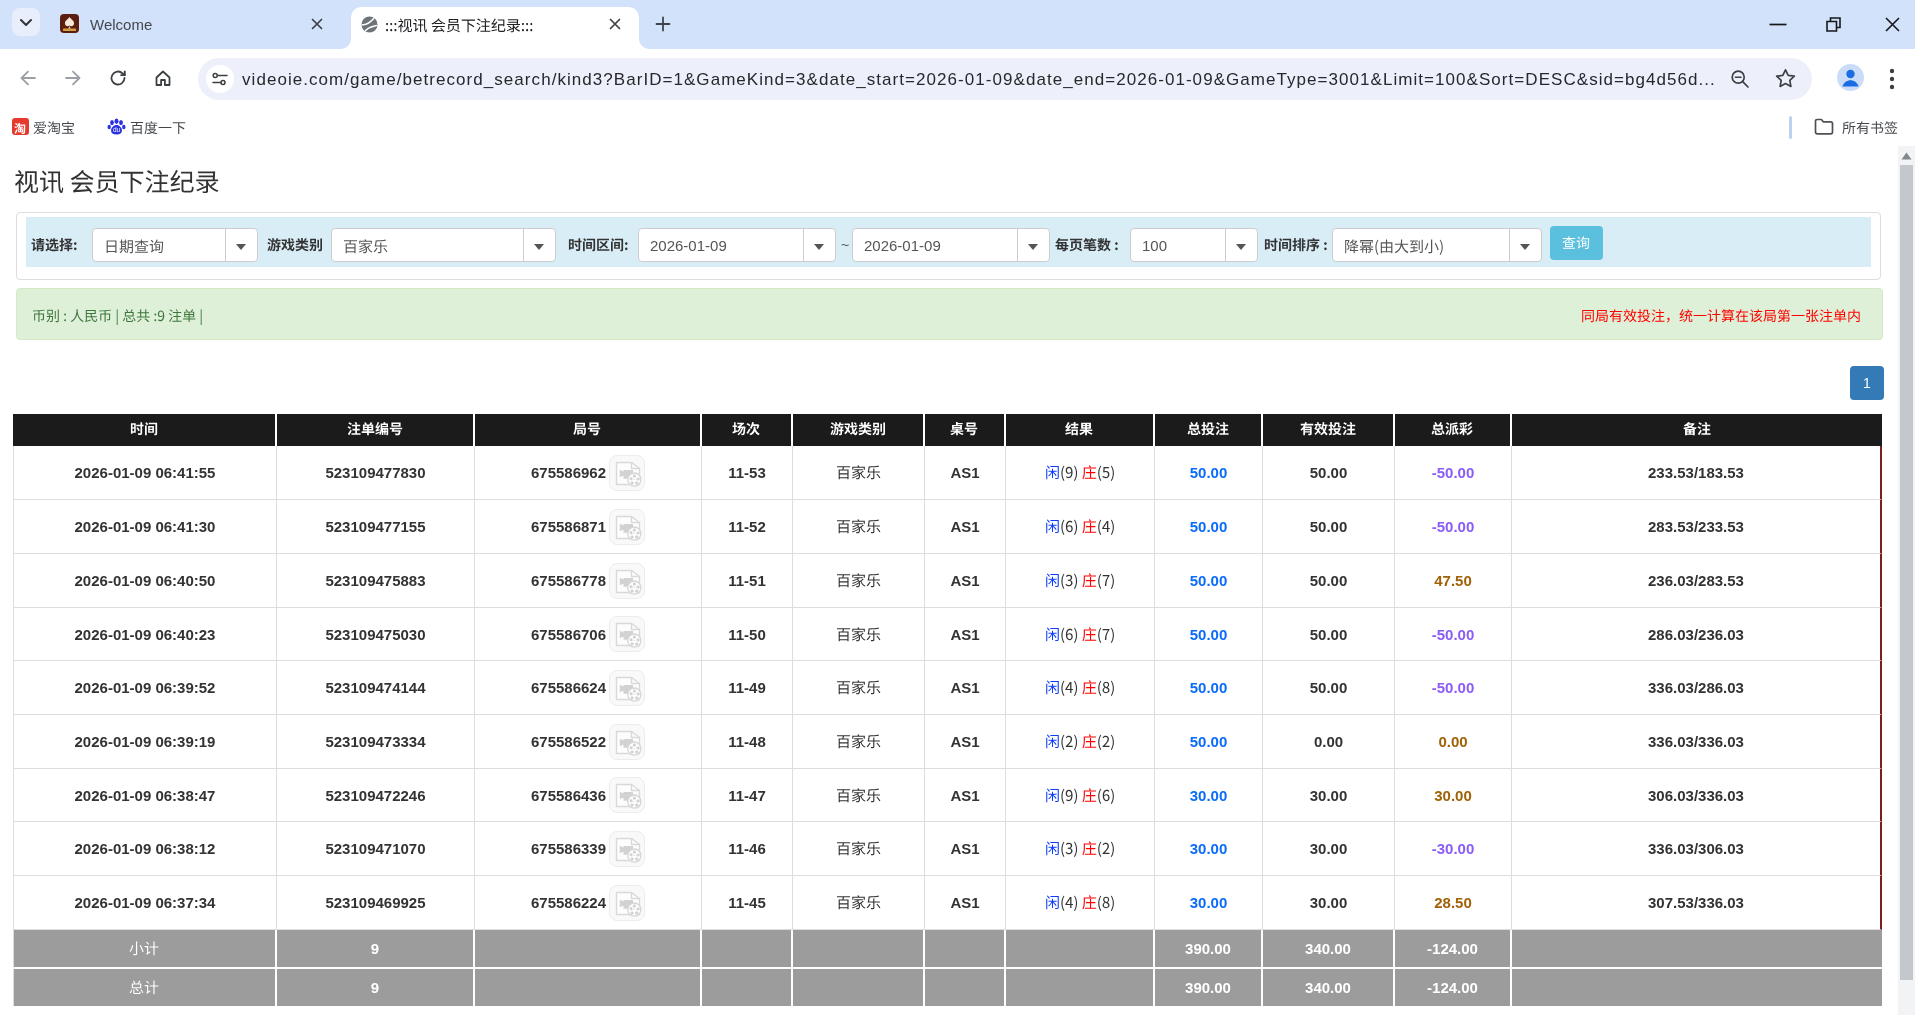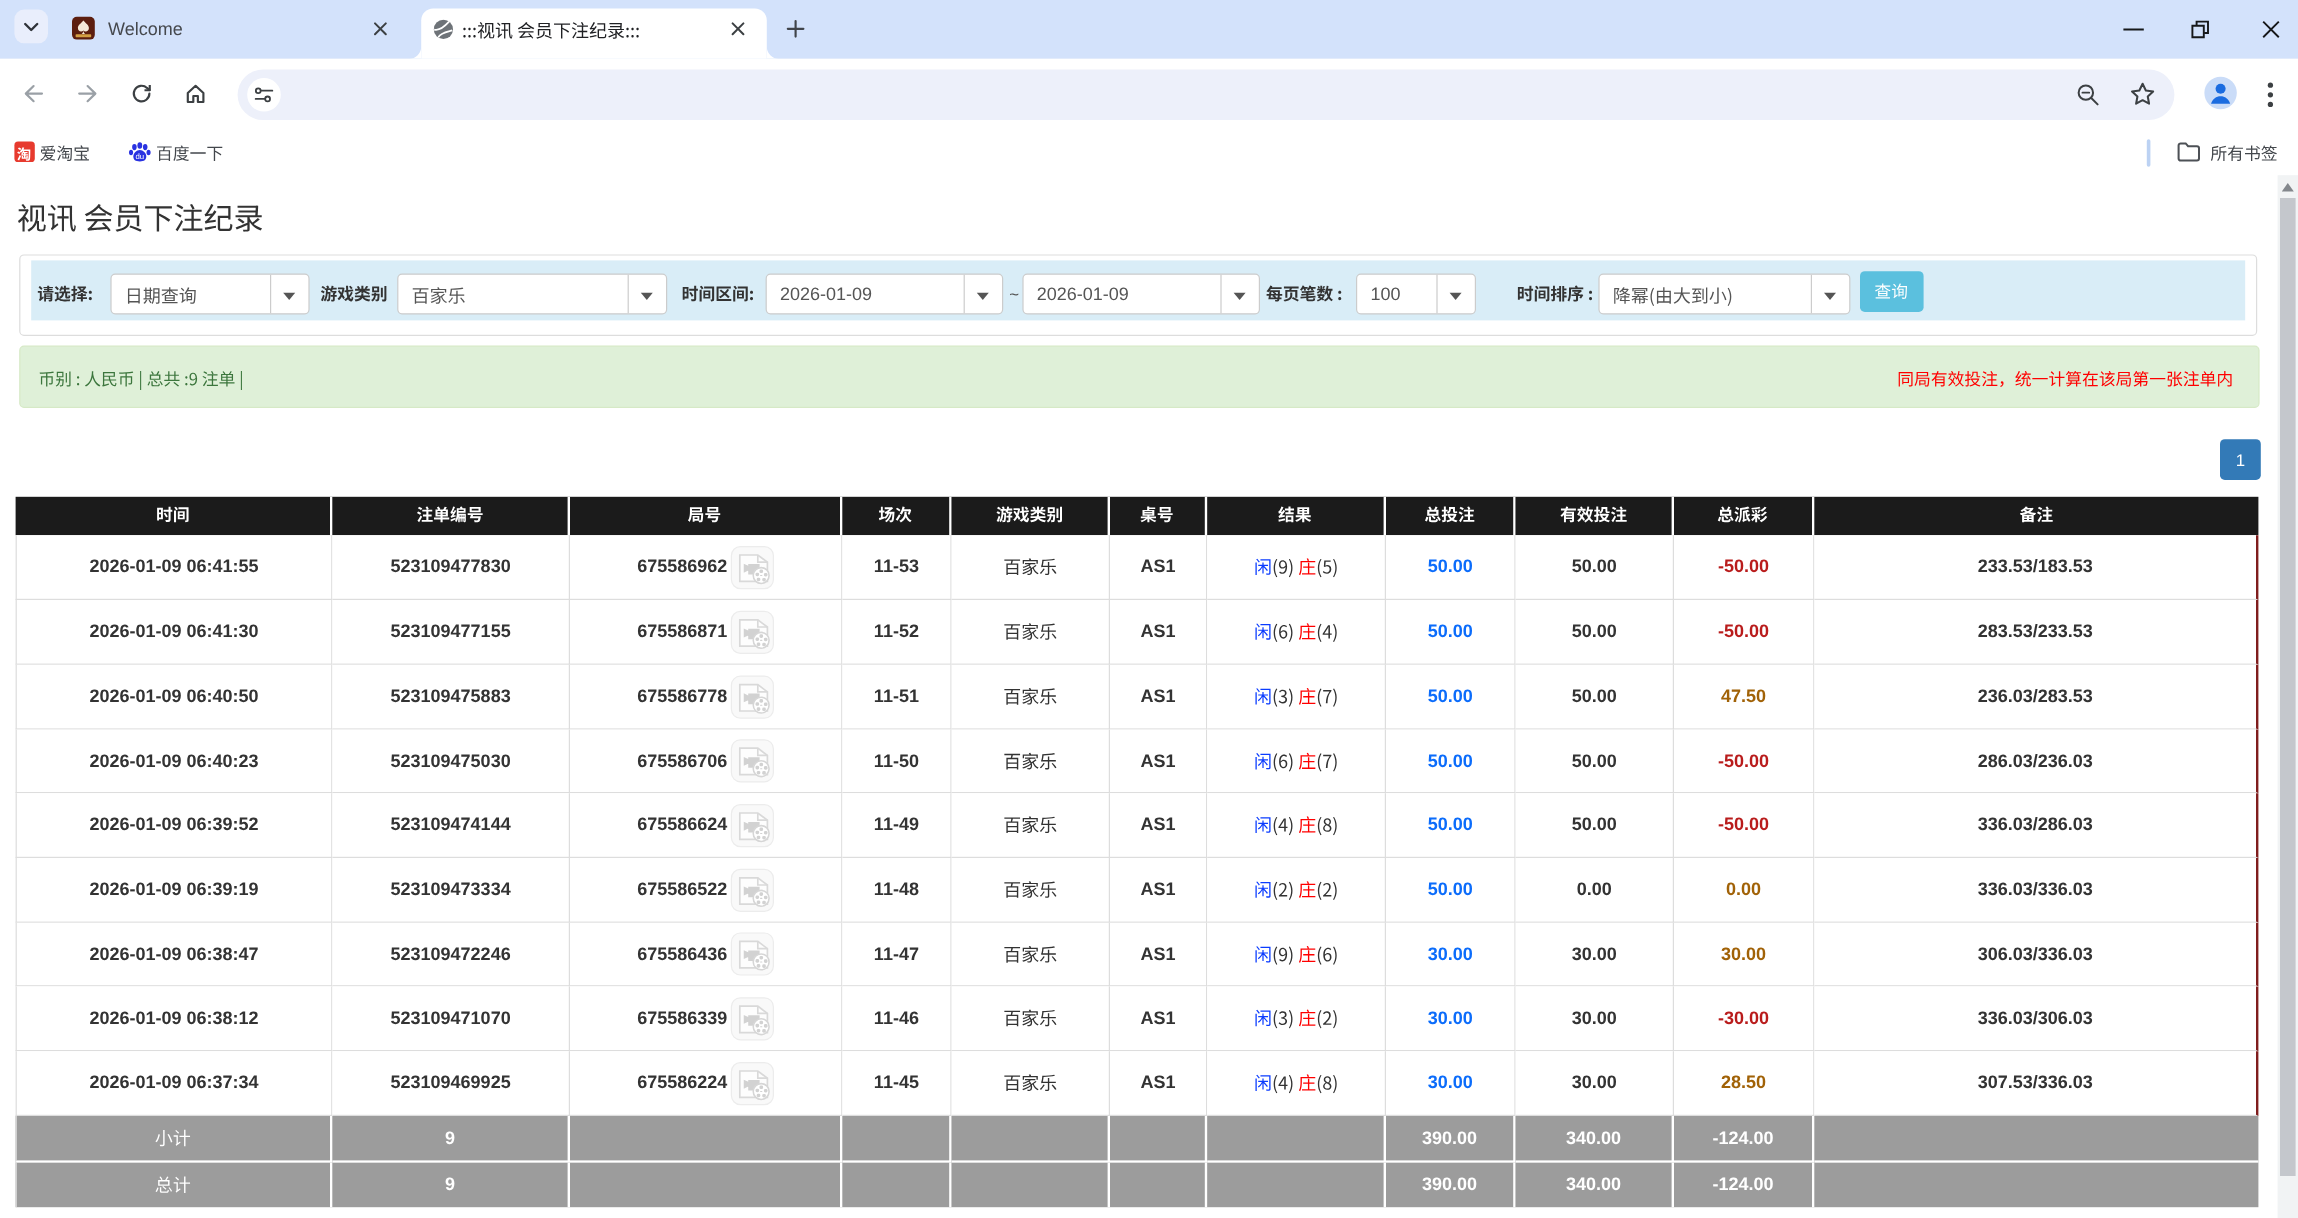--- a/index.html
+++ b/index.html
@@ -46,21 +46,21 @@
 #btable th { vertical-align:top; background:#1b1b1b; color:#fff; font-size:14px; font-weight:bold; height:32px; border-right:2px solid #fff; padding:0; text-align:center; }
 #btable th:last-child { border-right:none; }
 #btable td { font-size:15px; color:#333; height:54px; text-align:center; border-right:1px solid #ddd; border-bottom:1px solid #ddd; padding:0; background:#fff; }
 #btable td:first-child { border-left:1px solid #ddd; }
 #btable tr.d td:last-child { border-right:2px solid #7f1d1d; }
 #btable tr.s td { height:53px; }
 #btable tr.t td { background:#9c9c9c; color:#fff; height:37px; border-right:2px solid #fff; border-bottom:none; }
 #btable tr.t1 td { border-bottom:2px solid #fff; height:39px; }
 #btable tr.t td:last-child { border-right:none; }
 #btable td.blue, .blue { color:#0b6cfb; }
-#btable td.red, .red { color:#b91c1c; }
+#btable td.red, .red { color:#8b5cf6; }
 #btable td.dk, .dk { color:#a16207; }
 .gcell { display:flex; align-items:center; justify-content:center; }
 .vbtn { display:inline-block; width:36px; height:36px; background:#f9f9f9; border:1px solid #ececec; border-radius:8px; margin-left:3px; position:relative; }
 .vbtn svg { position:absolute; left:4px; top:4px; }
 
 
 #sbar { left:1898px; top:0px; width:17px; height:869px; background:#f1f3f4; }
 #sthumb { left:1900px; top:19px; width:13px; height:815px; background:#c4c7cc; border-radius:0px; }
 </style>
 </head>
@@ -131,20 +131,21 @@
       </svg>
     <div class="abs" id="omnibox">
       <div class="abs" id="tunecircle">
         <svg width="16" height="16" viewBox="0 0 16 16" style="position:absolute;left:6px;top:6px">
             <circle cx="3.2" cy="4.6" r="2" fill="none" stroke="#3c4043" stroke-width="1.5"></circle>
             <path d="M5.6 4.6H15" stroke="#3c4043" stroke-width="1.5" stroke-linecap="round"></path>
             <circle cx="11" cy="11.4" r="2" fill="none" stroke="#3c4043" stroke-width="1.5"></circle>
             <path d="M1 11.4h7.6" stroke="#3c4043" stroke-width="1.5" stroke-linecap="round"></path>
           </svg>
       </div>
+      <div class="abs" id="urltext">videoie.com/game/betrecord_search/kind3?BarID=1&amp;GameKind=3&amp;date_start=2026-01-09&amp;date_end=2026-01-09&amp;GameType=3001&amp;Limit=100&amp;Sort=DESC&amp;sid=bg4d56d...</div>
       <svg class="abs" style="left:1532px;top:11px" width="20" height="20" viewBox="0 0 20 20">
           <circle cx="8.2" cy="8.2" r="6" fill="none" stroke="#3c4043" stroke-width="1.7"></circle>
           <path d="M12.7 12.7L18 18" stroke="#3c4043" stroke-width="1.7" stroke-linecap="round"></path>
           <path d="M5.4 8.2h5.6" stroke="#3c4043" stroke-width="1.6" stroke-linecap="round"></path>
         </svg>
       <svg class="abs" style="left:1577px;top:10px" width="21" height="21" viewBox="0 0 21 21">
           <path d="M10.5 1.8l2.7 5.6 6.1.8-4.5 4.2 1.1 6-5.4-2.9-5.4 2.9 1.1-6L1.7 8.2l6.1-.8z" fill="none" stroke="#3c4043" stroke-width="1.7" stroke-linejoin="round"></path>
         </svg>
     </div>
     <div class="abs" id="profile">
@@ -246,21 +247,21 @@
     <div class="abs fsel" style="left:852px; width:198px;">
         <span class="txt">2026-01-09</span>
         <span class="sep"></span>
         <span class="car"></span>
       </div>
     <div class="abs flabel" style="left:1055px;">
         <svg style="display:block;margin-top:-2px" width="65" height="20" viewBox="0 0 65 20">
           <path transform="translate(0.00,15) scale(0.014000,-0.014000)" d="M708 470 705 360H585L619 394C593 418 549 447 505 470ZM35 364V257H174C162 178 149 103 137 44H200L679 43C675 30 671 20 667 15C657 1 648 -1 631 -1C610 -2 571 -1 526 3C541 -23 553 -63 554 -89C606 -92 656 -92 689 -87C723 -82 750 -72 772 -39C783 -24 792 1 799 43H923V148H811L818 257H967V364H823L828 522C828 537 829 575 829 575H235C253 599 270 625 287 652H929V759H349L379 821L259 856C208 732 120 604 28 527C58 511 111 477 136 457C160 482 185 510 210 542C204 485 197 425 189 364ZM390 430C429 412 472 385 506 360H308L321 470H431ZM693 148H576L609 182C583 207 538 236 494 261H701ZM377 223C417 203 462 175 497 148H278L294 261H416Z M1441 449V270C1441 173 1385 70 1040 6C1067 -18 1101 -65 1114 -91C1487 -13 1565 124 1565 268V449ZM1536 95C1650 45 1806 -36 1880 -91L1954 3C1874 57 1714 132 1604 176ZM1149 601V135H1272V491H1738V138H1867V601H1503C1517 628 1532 659 1546 691H1942V802H1067V691H1411C1403 661 1393 629 1384 601Z M2048 192 2059 88 2397 112V74C2397 -45 2435 -79 2573 -79C2603 -79 2739 -79 2770 -79C2882 -79 2916 -42 2931 84C2898 91 2849 109 2823 128C2816 41 2807 25 2760 25C2727 25 2612 25 2586 25C2529 25 2519 32 2519 75V120L2954 151L2943 252L2519 224V286L2877 311L2867 407L2519 384V436C2654 445 2785 459 2893 479L2841 579C2655 545 2366 525 2112 519C2123 493 2135 450 2137 420C2220 421 2308 424 2397 428V377L2096 357L2106 258L2397 278V215ZM2583 858C2561 792 2525 727 2482 675V767H2265C2274 787 2282 808 2290 828L2175 858C2143 765 2087 670 2023 610C2051 595 2101 563 2124 544C2154 577 2184 620 2212 667H2227C2252 625 2276 575 2286 542L2389 583C2381 606 2366 637 2348 667H2475C2460 650 2444 634 2428 620C2456 604 2506 571 2529 551C2561 582 2593 622 2621 667H2660C2681 632 2701 592 2709 564L2813 602C2807 620 2795 644 2781 667H2952V767H2675C2684 787 2693 807 2700 828Z M3424 838C3408 800 3380 745 3358 710L3434 676C3460 707 3492 753 3525 798ZM3374 238C3356 203 3332 172 3305 145L3223 185L3253 238ZM3080 147C3126 129 3175 105 3223 80C3166 45 3099 19 3026 3C3046 -18 3069 -60 3080 -87C3170 -62 3251 -26 3319 25C3348 7 3374 -11 3395 -27L3466 51C3446 65 3421 80 3395 96C3446 154 3485 226 3510 315L3445 339L3427 335H3301L3317 374L3211 393C3204 374 3196 355 3187 335H3060V238H3137C3118 204 3098 173 3080 147ZM3067 797C3091 758 3115 706 3122 672H3043V578H3191C3145 529 3081 485 3022 461C3044 439 3070 400 3084 373C3134 401 3187 442 3233 488V399H3344V507C3382 477 3421 444 3443 423L3506 506C3488 519 3433 552 3387 578H3534V672H3344V850H3233V672H3130L3213 708C3205 744 3179 795 3153 833ZM3612 847C3590 667 3545 496 3465 392C3489 375 3534 336 3551 316C3570 343 3588 373 3604 406C3623 330 3646 259 3675 196C3623 112 3550 49 3449 3C3469 -20 3501 -70 3511 -94C3605 -46 3678 14 3734 89C3779 20 3835 -38 3904 -81C3921 -51 3956 -8 3982 13C3906 55 3846 118 3799 196C3847 295 3877 413 3896 554H3959V665H3691C3703 719 3714 774 3722 831ZM3784 554C3774 469 3759 393 3736 327C3709 397 3689 473 3675 554Z M4390 366C4442 366 4481 407 4481 461C4481 516 4442 557 4390 557C4337 557 4298 516 4298 461C4298 407 4337 366 4390 366ZM4390 -14C4442 -14 4481 28 4481 82C4481 137 4442 178 4390 178C4337 178 4298 137 4298 82C4298 28 4337 -14 4390 -14Z" fill="#333333"></path>
         </svg>
       </div>
-    <div class="abs fsel" style="left:1130px; width:100px;">
+    <div class="abs fsel" style="left:1130px; width:128px;">
         <span class="txt">100</span>
         <span class="sep"></span>
         <span class="car"></span>
       </div>
     <div class="abs flabel" style="left:1264px;">
         <svg style="display:block;margin-top:-2px" width="65" height="20" viewBox="0 0 65 20">
           <path transform="translate(0.00,15) scale(0.014000,-0.014000)" d="M459 428C507 355 572 256 601 198L708 260C675 317 607 411 558 480ZM299 385V203H178V385ZM299 490H178V664H299ZM66 771V16H178V96H411V771ZM747 843V665H448V546H747V71C747 51 739 44 717 44C695 44 621 44 551 47C569 13 588 -41 593 -74C693 -75 764 -72 808 -53C853 -34 869 -2 869 70V546H971V665H869V843Z M1071 609V-88H1195V609ZM1085 785C1131 737 1182 671 1203 627L1304 692C1281 737 1226 799 1180 843ZM1404 282H1597V186H1404ZM1404 473H1597V378H1404ZM1297 569V90H1709V569ZM1339 800V688H1814V40C1814 28 1810 23 1797 23C1786 23 1748 22 1717 24C1731 -5 1746 -52 1751 -83C1814 -83 1861 -81 1895 -63C1928 -44 1938 -16 1938 40V800Z M2155 850V659H2042V548H2155V369C2108 358 2065 349 2029 342L2047 224L2155 252V43C2155 30 2151 26 2138 26C2126 26 2089 26 2054 27C2068 -3 2083 -50 2086 -80C2152 -80 2197 -77 2229 -59C2260 -41 2270 -12 2270 43V282L2374 310L2360 420L2270 397V548H2361V659H2270V850ZM2370 266V158H2521V-88H2636V837H2521V691H2392V586H2521V478H2395V374H2521V266ZM2705 838V-90H2820V156H2970V263H2820V374H2949V478H2820V586H2957V691H2820V838Z M3370 406C3417 385 3473 358 3524 332H3252V231H3525V35C3525 22 3520 18 3500 18C3482 17 3409 18 3350 20C3366 -11 3384 -57 3389 -90C3476 -90 3540 -91 3586 -74C3633 -58 3646 -28 3646 32V231H3789C3769 196 3747 162 3728 136L3824 92C3867 147 3917 230 3957 304L3871 339L3852 332H3713L3721 340L3672 367C3750 415 3824 477 3881 535L3805 594L3778 588H3299V493H3678C3646 465 3610 437 3574 416C3528 437 3481 457 3442 473ZM3459 826 3490 747H3109V474C3109 326 3103 116 3019 -27C3047 -40 3099 -74 3120 -94C3211 63 3226 310 3226 473V636H3957V747H3628C3615 780 3595 824 3578 858Z M4390 366C4442 366 4481 407 4481 461C4481 516 4442 557 4390 557C4337 557 4298 516 4298 461C4298 407 4337 366 4390 366ZM4390 -14C4442 -14 4481 28 4481 82C4481 137 4442 178 4390 178C4337 178 4298 137 4298 82C4298 28 4337 -14 4390 -14Z" fill="#333333"></path>
         </svg>
       </div>
     <div class="abs fsel" style="left:1332px; width:210px;">

